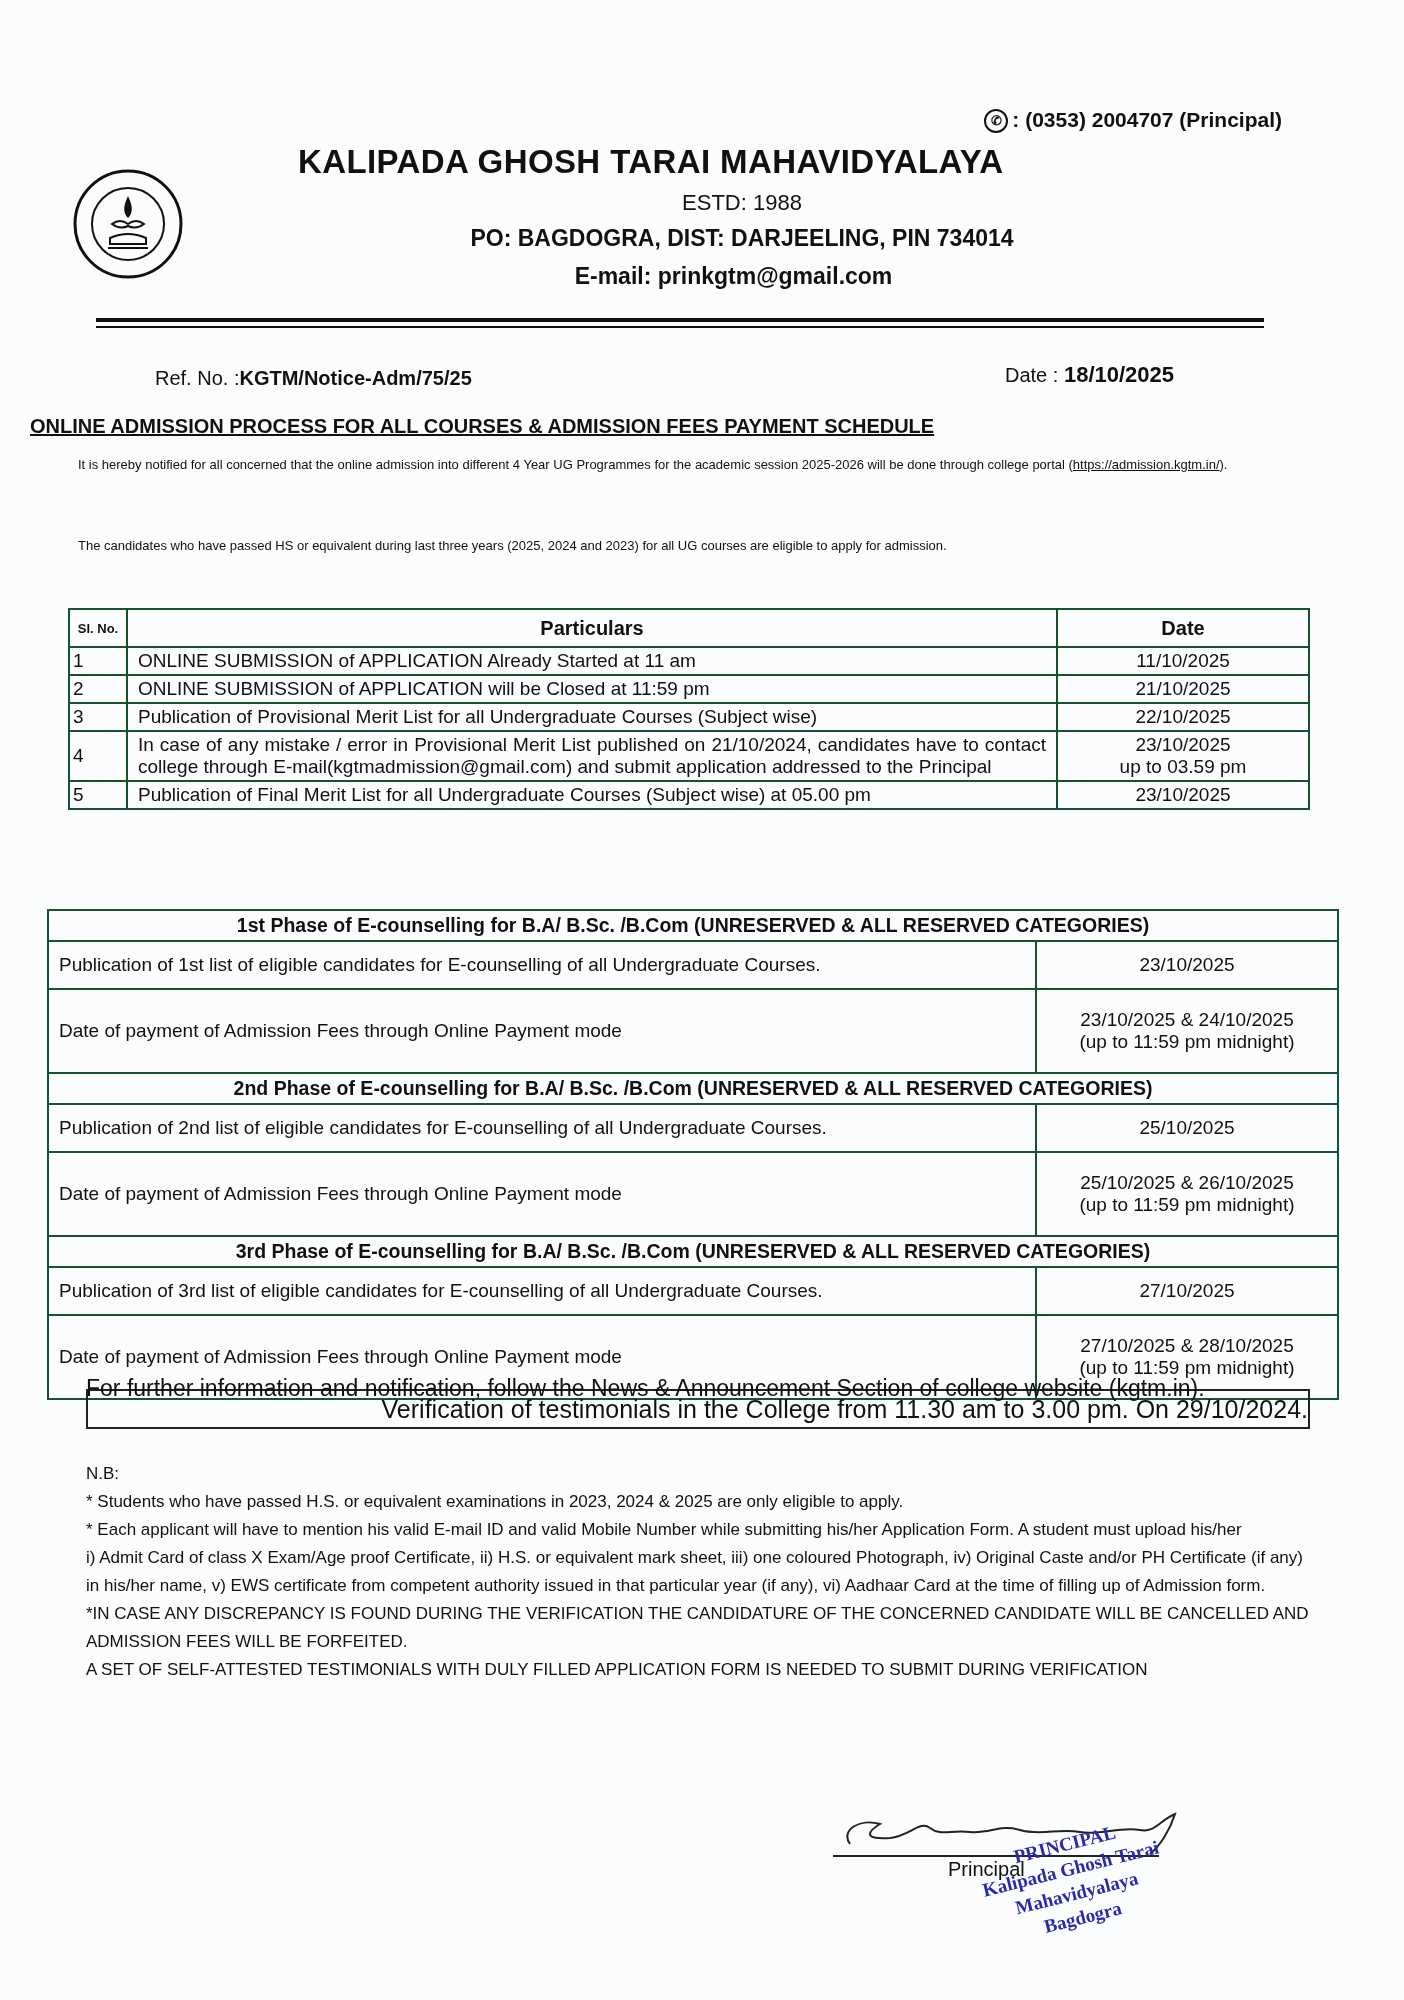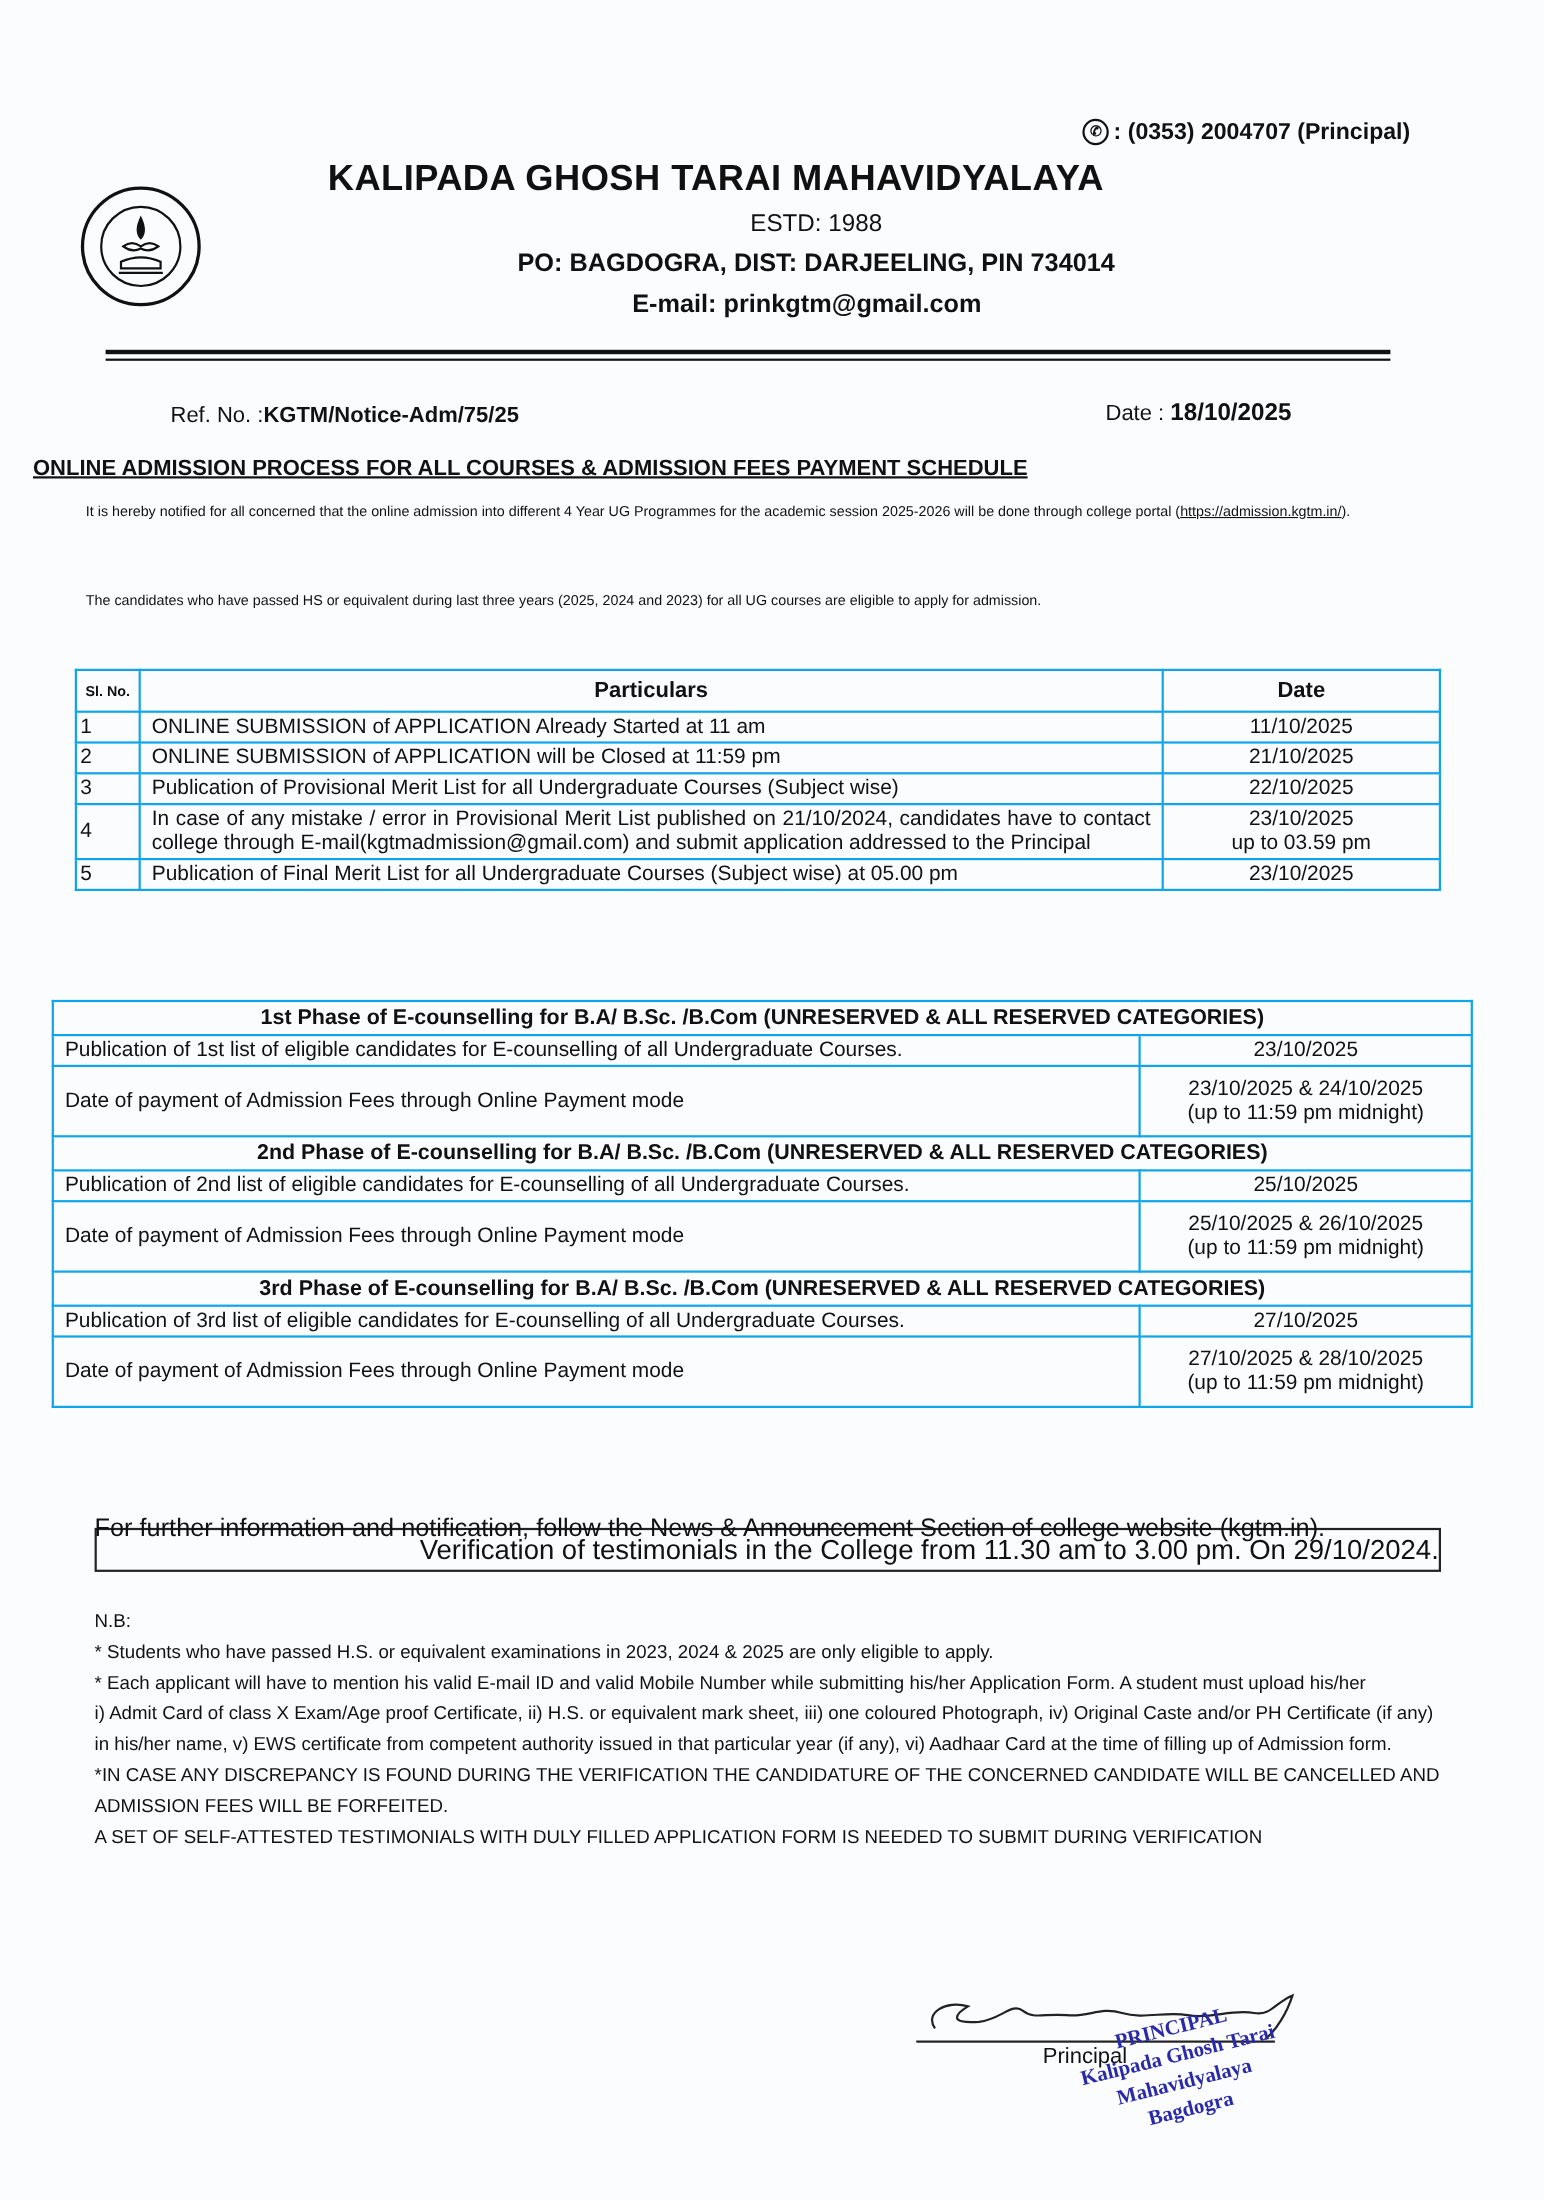--- a/index.html
+++ b/index.html
@@ -17,30 +17,30 @@
   .rule1{left:96px;top:318px;width:1168px;height:4px;background:#111;}
   .rule2{left:96px;top:326px;width:1168px;height:2px;background:#111;}
   .ref{left:155px;top:367px;font-size:20px;}
   .date{left:1005px;top:362px;font-size:20px;}
   .title{left:0;width:1404px;top:415px;font-size:20px;font-weight:bold;text-decoration:underline;padding-left:30px;box-sizing:border-box;}
   .para{left:78px;width:1240px;font-size:13px;line-height:30px;}
   .p1{top:450px;}
   .p2{top:531px;}
   .link{text-decoration:underline;}
   table{border-collapse:collapse;position:absolute;font-size:19px;}
-  td,th{border:2px solid #0ea5e9;padding:2px 10px;}
+  td,th{border:2px solid #14532d;padding:2px 10px;}
   .t1{left:68px;top:608px;width:1242px;}
   .t1 th{font-size:20px;font-weight:bold;height:32px;}
   .t1 .sl{width:50px;padding:2px 3px;font-size:13px;}
   .t1 .dt{width:230px;text-align:center;margin-top:17px;}
   .t1 .j{text-align:justify;text-align-last:left;}
   .t2{left:47px;top:909px;width:1292px;}
   .t2 .ph{text-align:center;font-weight:bold;font-size:19.5px;padding:3px;}
   .t2 .dt{width:280px;text-align:center;}
-  .t2 td{padding:2px 10px;}
+  .t2 td{padding:12px 10px;}
   .t2 .tall{height:58px;}
   .verify{left:86px;top:1389px;width:1206px;height:36px;border:2px solid #222;font-size:25px;padding-left:14px;line-height:36px;text-align:right;}
   .further{left:86px;top:1368px;width:1230px;font-size:23px;line-height:40px;text-align:justify;}
   .nb{left:86px;top:1460px;width:1230px;font-size:17px;line-height:28px;}
   .nb div{margin:0;}
   .sig{left:830px;top:1810px;width:380px;height:44px;}
   .sig-line{left:833px;top:1855px;width:326px;height:2px;background:#222;}
   .principal{left:948px;top:1858px;font-size:20px;}
   .stamp{left:950px;top:1860px;width:230px;color:#2a2aa8;font-family:"Liberation Serif",serif;font-weight:bold;
          font-size:19px;line-height:25px;text-align:center;transform:rotate(-14deg);transform-origin:left top;}

